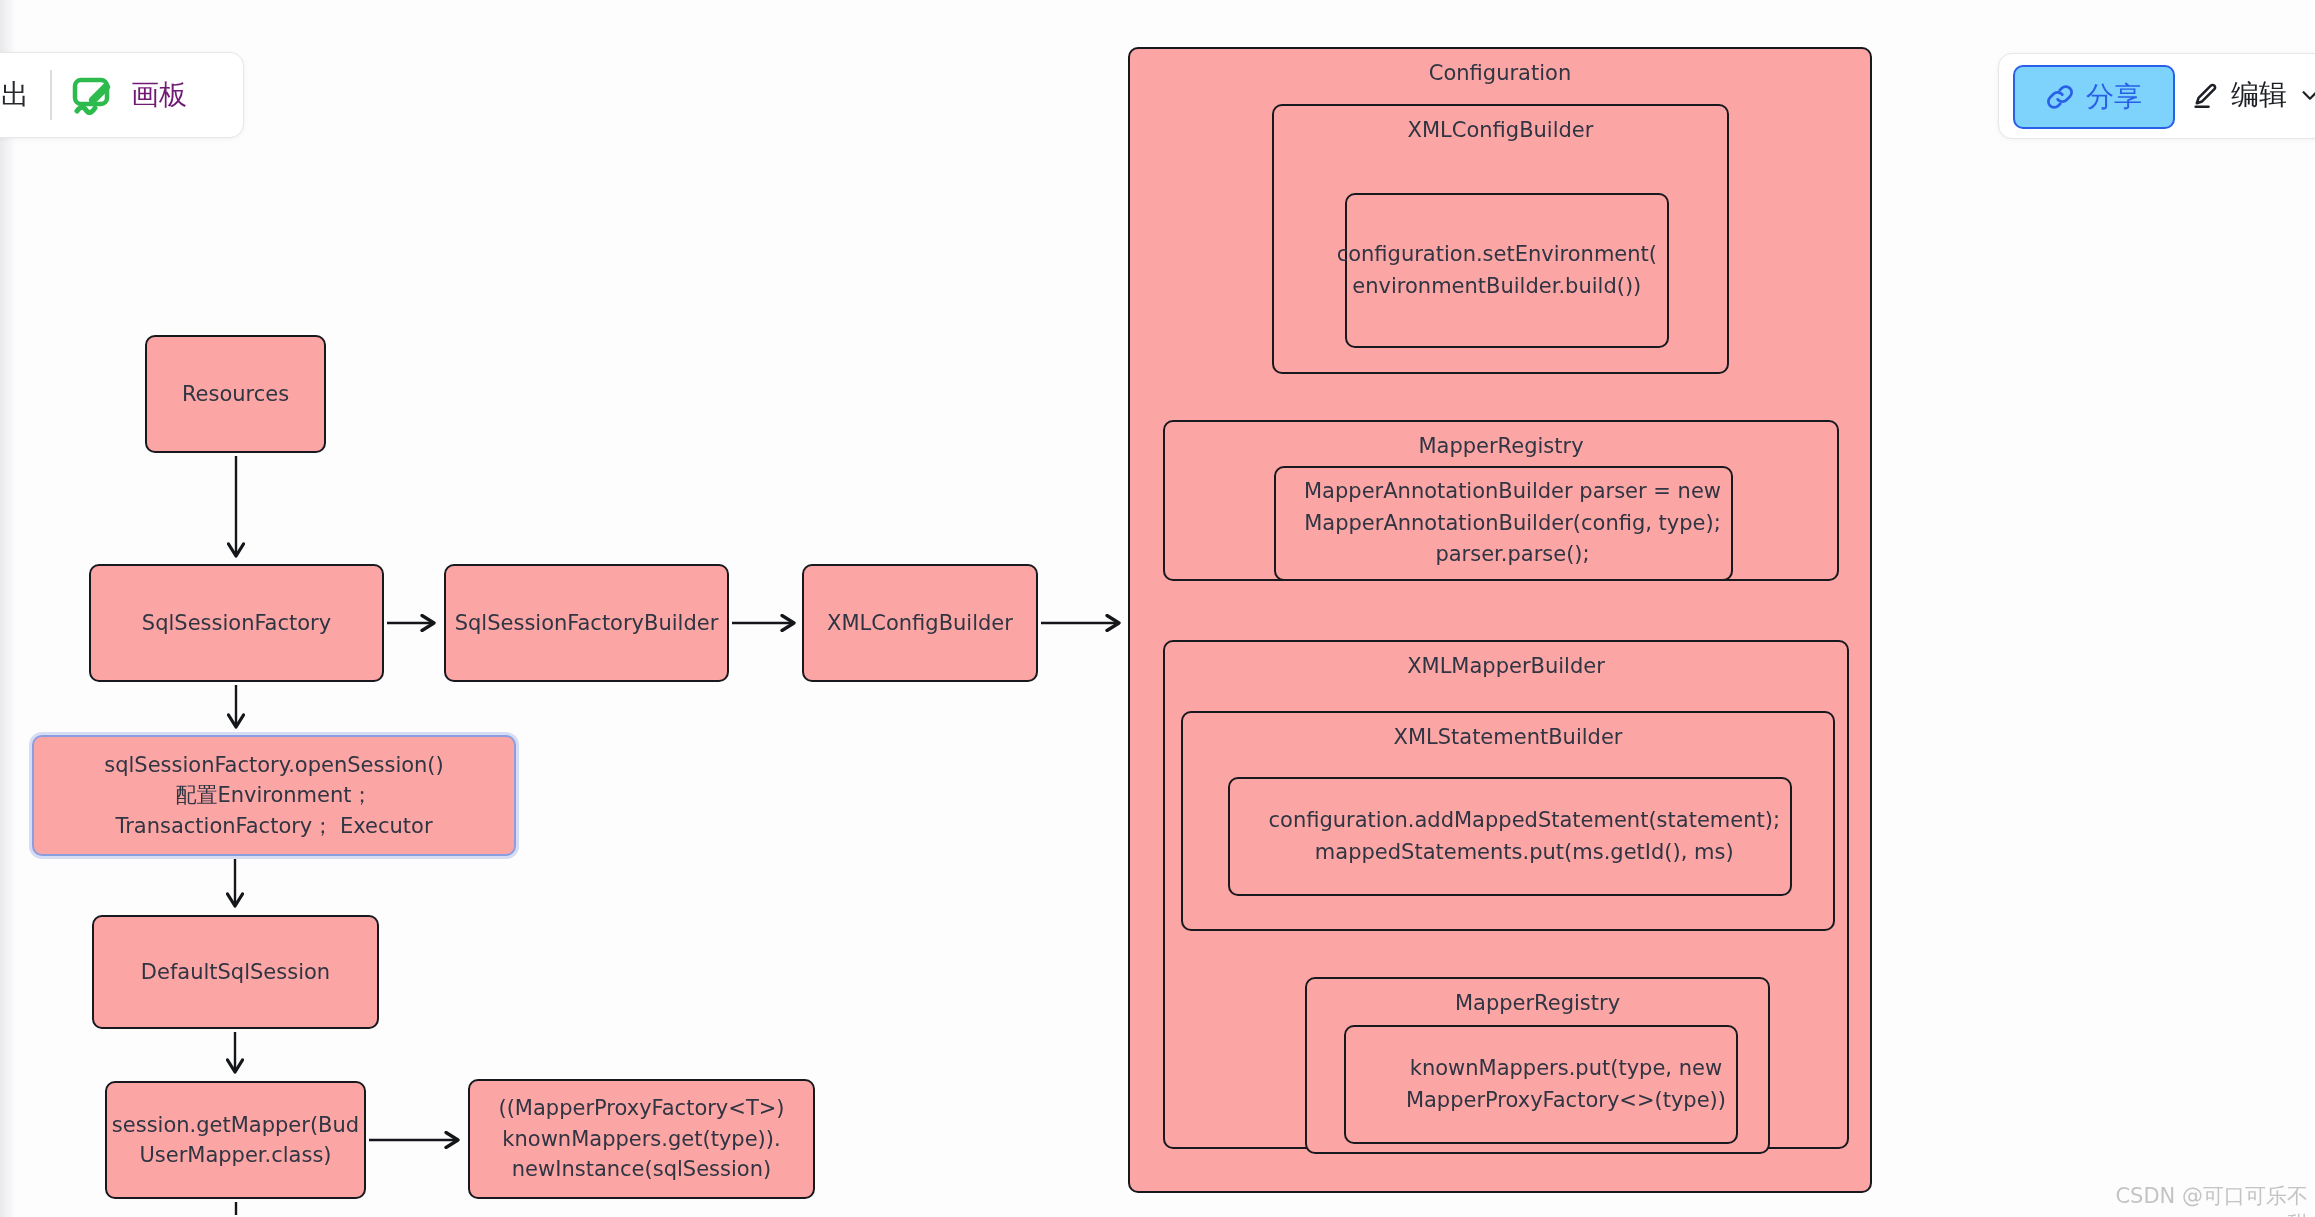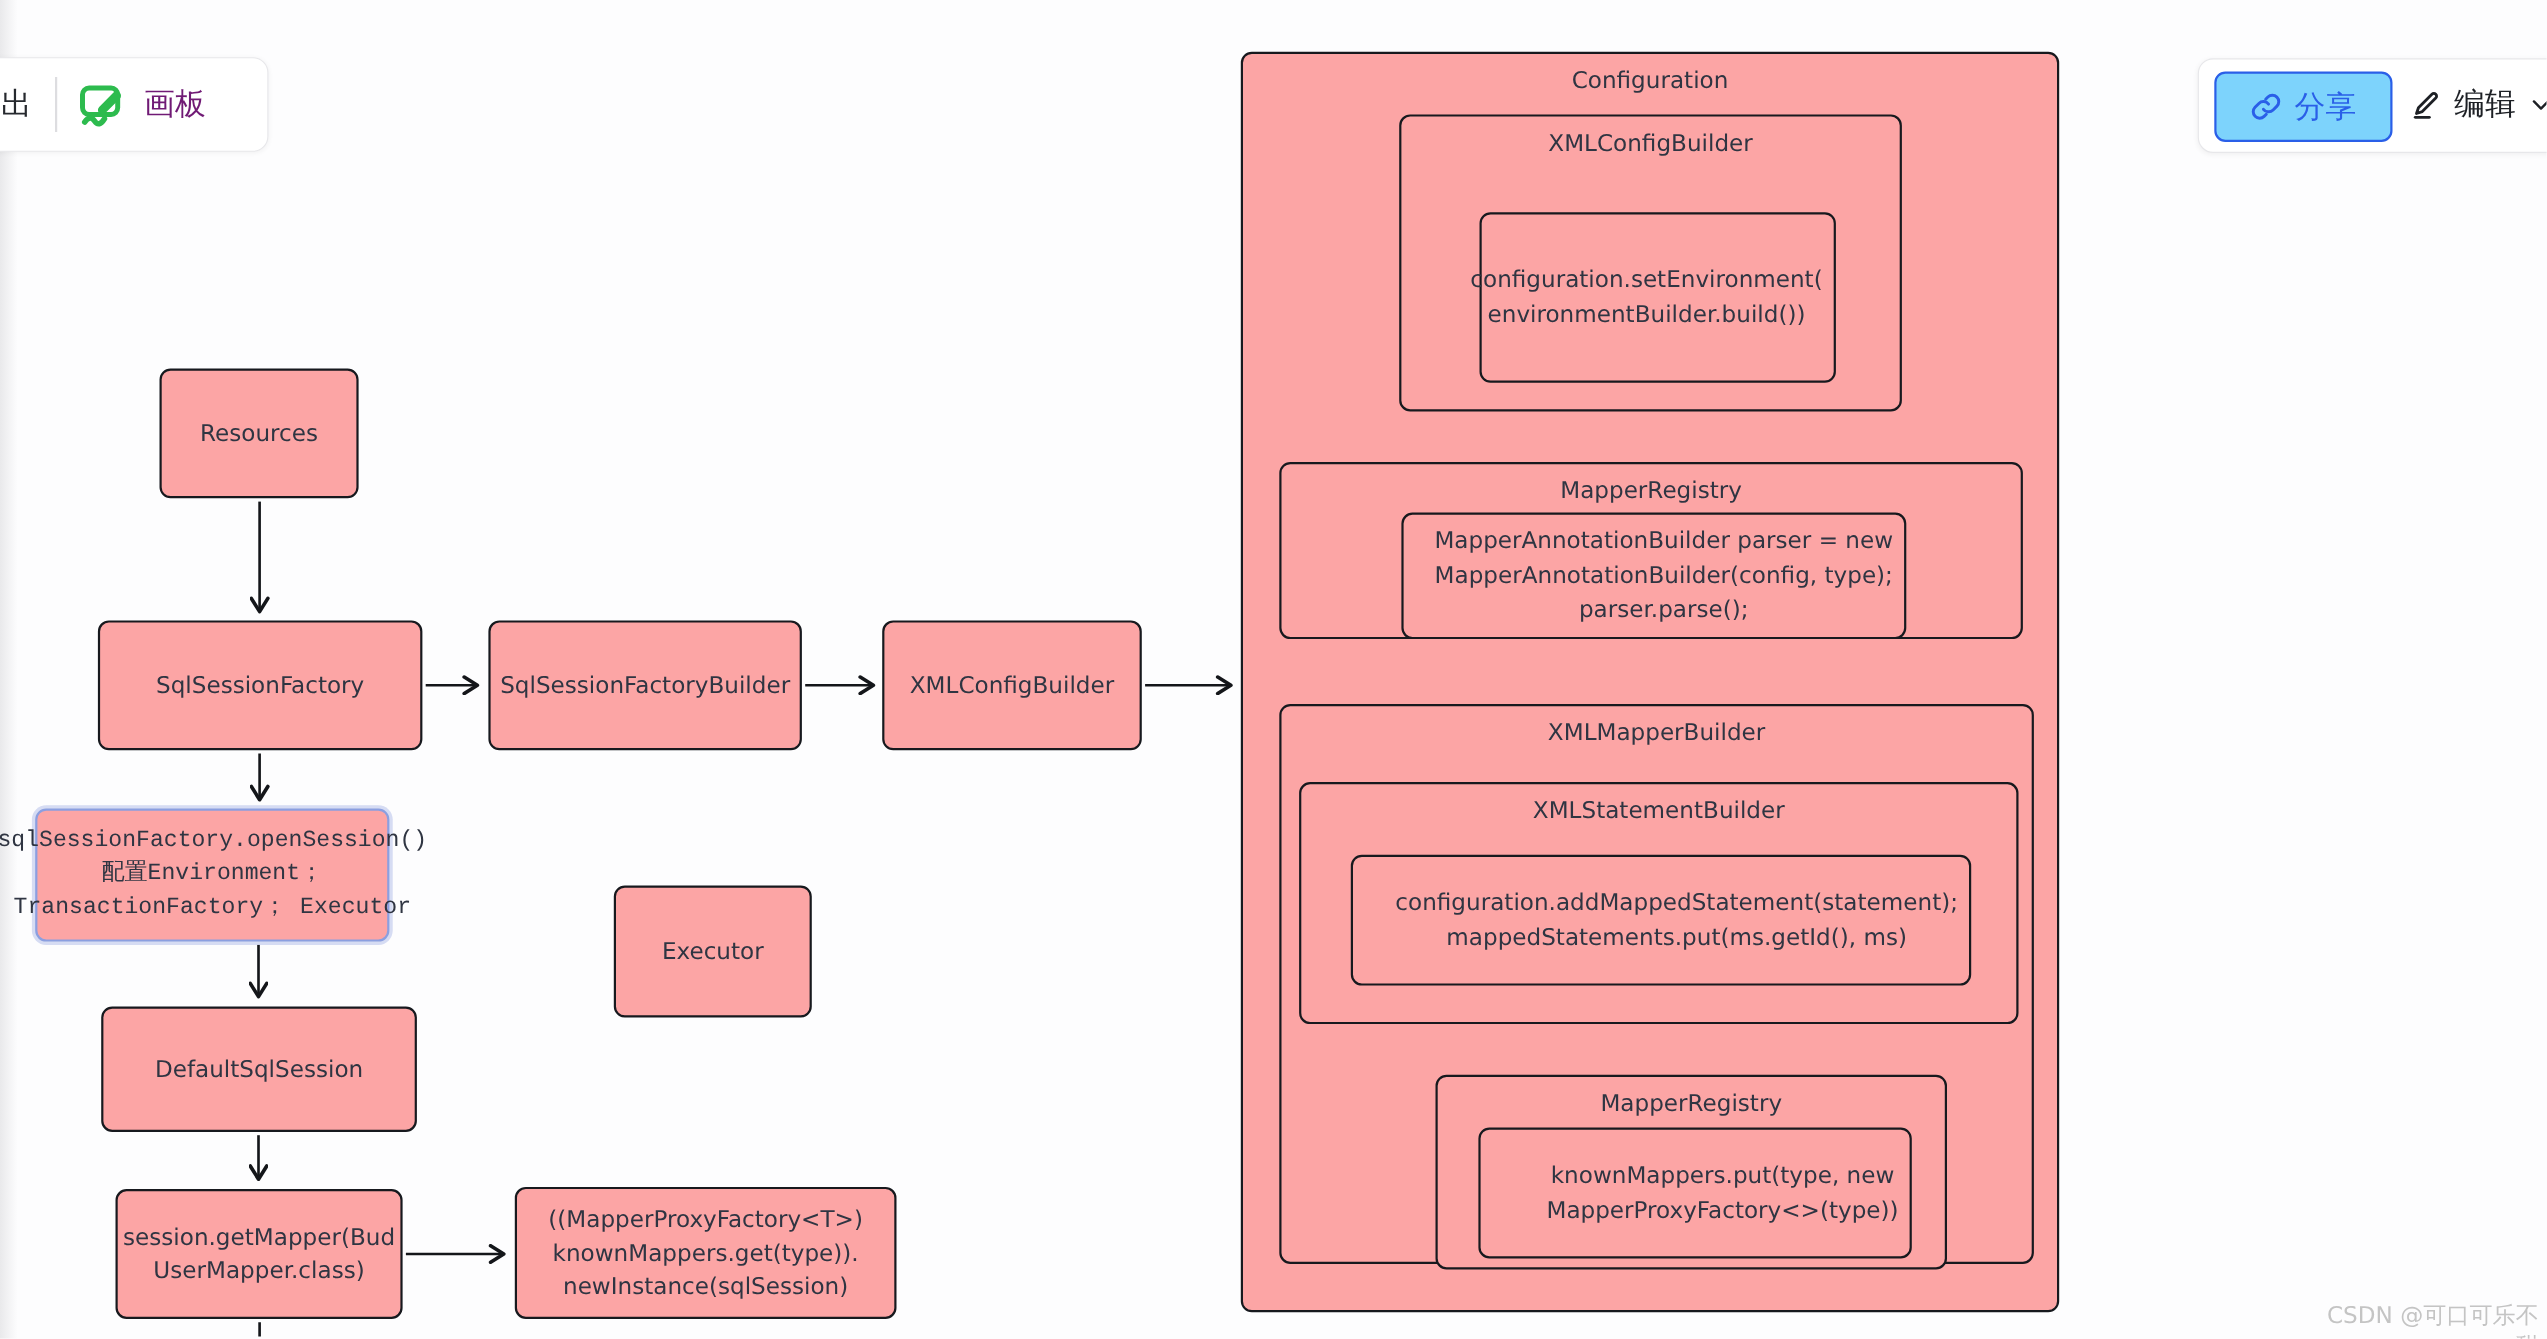--- a/index.html
+++ b/index.html
@@ -69,29 +69,26 @@
   </div>
 
   <div class="node leaf" style="left:444px;top:564px;width:285px;height:118px;">
     <span>SqlSessionFactoryBuilder</span>
   </div>
 
   <div class="node leaf" style="left:802px;top:564px;width:236px;height:118px;">
     <span>XMLConfigBuilder</span>
   </div>
 
-  <div class="node leaf selected" style="left:32px;top:735px;width:322px;height:121px;font-family:Liberation Mono, monospace;">
+  <div class="node leaf selected" style="left:32px;top:735px;width:484px;height:121px;">
     <span>sqlSessionFactory.openSession()
 配置Environment；
 TransactionFactory； Executor</span>
   </div>
 
-  <div class="node leaf" style="left:558px;top:805px;width:180px;height:120px;">
-    <span>Executor</span>
-  </div>
 
   <div class="node leaf" style="left:92px;top:915px;width:287px;height:114px;">
     <span>DefaultSqlSession</span>
   </div>
 
   <div class="node leaf" style="left:105px;top:1081px;width:261px;height:118px;">
     <span>session.getMapper(Bud
 UserMapper.class)</span>
   </div>
 

